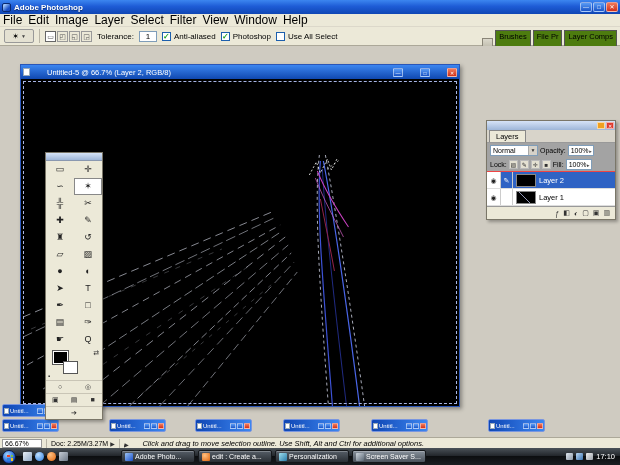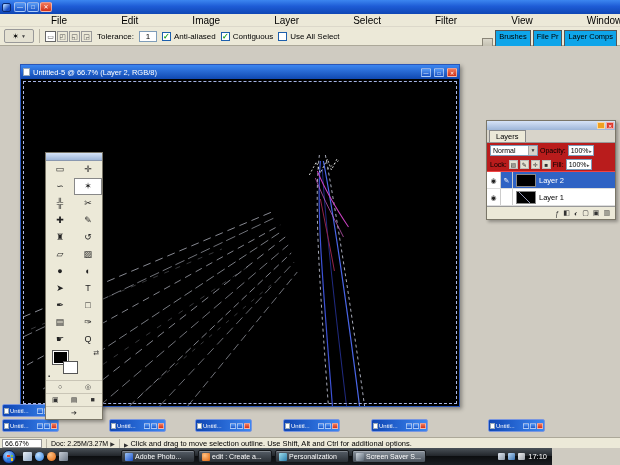--- a/index.html
+++ b/index.html
@@ -20,21 +20,21 @@
     text-shadow:0 1px 1px rgba(0,0,0,.4); }
   .winbtns { display:flex; gap:1px; }
   .winbtn { width:12px; height:10px; border-radius:2px; color:#fff; font-size:6px;
     line-height:9px; text-align:center;
     background:linear-gradient(180deg,#5a9cf5,#1a55c8); border:1px solid rgba(255,255,255,.5); }
   .winbtn.close { background:linear-gradient(180deg,#f07a5a,#d1301a); }
 
   
   .menubar { position:absolute; left:0; top:14px; width:620px; height:13px;
     background:#ECE9D8; border-bottom:1px solid #dcd8ca; display:flex; align-items:center; }
-  .menu-item { font-size:10px; color:#000; padding:0 3px; line-height:13px;margin-left:48px; }
+  .menu-item { font-size:12px; color:#000; padding:0 3px; line-height:13px; }
 
   
   .optionsbar { position:absolute; left:0; top:27px; width:620px; height:19px;
     background:#ECE9D8; border-bottom:1px solid #ACA899; display:flex; align-items:center;
     padding:0 4px; gap:5px; font-size:8px; }
   .tool-preset { width:30px; height:14px; background:#E4E1D2; border:1px solid #999;
     border-radius:2px; display:flex; align-items:center; justify-content:center; gap:2px; font-size:8px; }
   .tp-arrow { font-size:5px; color:#444; }
   .osep { width:1px; height:14px; background:#b8b4a6; }
   .mode-group { display:flex; gap:1px; }
@@ -42,31 +42,31 @@
     font-size:7px; line-height:10px; text-align:center; color:#555; }
   .mode-btn.sel { background:#fff; border-color:#666; }
   .tol-input { width:18px; height:11px; background:#fff; border:1px solid #7f9db9;
     font-size:8px; text-align:center; line-height:10px; }
   .cbgroup { display:flex; align-items:center; gap:3px; }
   .cb { width:9px; height:9px; background:#fff; border:1px solid #1d5fad;
     font-size:8px; line-height:8px; text-align:center; color:#21a121; font-weight:bold; }
   .palette-well { position:absolute; right:3px; top:3px; display:flex; gap:2px; align-items:center; }
   .pw-icon { width:11px; height:12px; background:linear-gradient(180deg,#dcd9cc,#b9b5a6);
     border:1px solid #8a8678; }
-  .pw-tab { background:#0ea5e9; border:1px solid #555; font-size:7.5px; height:28px;
+  .pw-tab { background:#4d7c0f; border:1px solid #555; font-size:7.5px; height:28px;
     line-height:11px; padding:0 3px; white-space:nowrap; }
 
   
   .workspace { position:absolute; left:0; top:46px; width:620px; height:391px; background:#CFCBC1; }
 
   
   .doc-window { position:absolute; left:20px; top:64px; width:440px; height:343px;
     border:1px solid #2a56b8; background:#000; z-index:1; box-shadow:2px 2px 4px rgba(0,0,0,.35); }
   .doc-titlebar { height:14px; background:linear-gradient(180deg,#3c86f0,#1048b0);
-    display:flex; align-items:center; padding:0 2px; gap:3px; }
+    display:flex; align-items:center; padding:0 2px; gap:17px; }
   .doc-icon { width:7px; height:8px; background:#fff; border:1px solid #9ab; }
   .doc-title { color:#fff; font-size:7.5px; flex:1; white-space:nowrap; overflow:hidden; }
   .doc-btn { width:10px; height:9px; border-radius:1px; color:#fff; font-size:5px; line-height:8px;
     text-align:center; background:linear-gradient(180deg,#5a9cf5,#1a55c8); border:1px solid rgba(255,255,255,.5); }
   .doc-btn.close { background:linear-gradient(180deg,#f07a5a,#d1301a); }
   .doc-canvas { position:relative; width:438px; height:327px; background:#000; overflow:hidden; }
   .ants { position:absolute; left:2px; top:2px; right:2px; bottom:2px;
     border:1px dashed #a8b6e6; pointer-events:none; }
   .artwork { position:absolute; left:0; top:0; width:100%; height:100%; }
 
@@ -81,21 +81,21 @@
   .fg-swatch { position:absolute; left:7px; top:3px; width:15px; height:13px; background:#000;
     border:1px solid #fff; outline:1px solid #555; }
   .bg-swatch { position:absolute; left:17px; top:13px; width:15px; height:13px; background:#fff;
     border:1px solid #555; }
   .swap-icon { position:absolute; right:3px; top:1px; font-size:7px; color:#333; }
   .default-icon { position:absolute; left:2px; bottom:1px; font-size:6px; color:#333; }
   .tb-row { display:flex; border-top:1px solid #c9c5b6; height:13px; }
   .tb-cell { flex:1; font-size:7px; line-height:12px; text-align:center; color:#333; }
 
   
-  .layers-palette { position:absolute; left:486px; top:120px; width:130px; background:#b91c1c;
+  .layers-palette { position:absolute; left:486px; top:120px; width:130px; background:#a3a3a3;
     border:1px solid #7a7668; z-index:3; box-shadow:2px 2px 3px rgba(0,0,0,.3); font-size:7px; }
   .lp-titlebar { height:9px; background:linear-gradient(180deg,#D6E3F7,#9EB6D8);
     display:flex; justify-content:flex-end; align-items:center; gap:1px; padding:0 1px; }
   .lp-btn { width:8px; height:7px; font-size:5px; line-height:6px; text-align:center; color:#fff; border:1px solid rgba(255,255,255,.6); }
   .lp-btn.min { background:#f0a020; }
   .lp-btn.close { background:#dd3b2f; }
   .lp-tabs { height:13px; background:#D8D4CA; border-bottom:1px solid #999; display:flex; align-items:flex-end; padding-left:2px; }
   .lp-tab { background:#ECE9D8; border:1px solid #888; border-bottom:none; font-size:7.5px;
     height:12px; line-height:11px; padding:0 6px; }
   .lp-controls { height:15px; display:flex; align-items:center; gap:2px; padding:0 3px; }
@@ -132,25 +132,25 @@
     background:linear-gradient(180deg,#5a9cf5,#1a55c8); }
   .mini-btn.close { background:linear-gradient(180deg,#f07a5a,#d1301a); }
 
   
   .statusbar { position:absolute; left:0; top:437px; width:620px; height:11px; background:#ECE9D8;
     border-top:1px solid #ACA899; display:flex; align-items:center; gap:4px; padding:0 2px; font-size:7.5px; }
   .zoom-box { width:40px; height:9px; background:#fff; border:1px solid #999; font-size:7px;
     line-height:8px; padding-left:2px; }
   .doc-size { display:flex; align-items:center; gap:2px; border-left:1px solid #b8b4a6;
     border-right:1px solid #b8b4a6; padding:0 4px; height:9px; font-size:7px; }
-  .hint { display:flex; align-items:flex-end; gap:2px; flex:1; overflow:hidden; white-space:nowrap; font-size:7.5px; }
+  .hint { display:flex; align-items:flex-end; gap:14px; flex:1; overflow:hidden; white-space:nowrap; font-size:7.5px;font-style:italic; }
   .play-glyph { font-size:6px; color:#333; }
 
   
-  .taskbar { position:absolute; left:0; top:448px; width:552px; height:17px;
+  .taskbar { position:absolute; left:0; top:448px; width:620px; height:17px;
     background:linear-gradient(180deg,#4a5158 0%,#23272c 45%,#0c0e10 50%,#1a1d21 100%);
     display:flex; align-items:center; padding:0 2px; gap:3px; }
   .start-orb { width:14px; height:14px; border-radius:50%;
     background:radial-gradient(circle at 35% 30%,#9fd4ff,#2a6ad8 60%,#0a2a80); border:1px solid #0a1a40;
     position:relative; flex:none; }
   .orb-flag { position:absolute; left:4px; top:4px; width:6px; height:6px; display:grid;
     grid-template-columns:1fr 1fr; gap:1px; }
   .orb-flag i { display:block; }
   .ql { display:flex; gap:3px; margin:0 4px; }
   .ql-icon { width:9px; height:9px; flex:none; }
@@ -177,20 +177,21 @@
   .tray-3 { background:linear-gradient(135deg,#f0f0f0,#9aa0a8); }
   .clock { color:#fff; font-size:7.5px; }
 </style>
 </head>
 <body>
 
 <div class="screen">
 
   <div class="app-titlebar">
     <span class="app-icon"></span>
+    <span class="app-title">Adobe Photoshop</span>
     <span class="winbtns">
       <span class="winbtn">—</span>
       <span class="winbtn">□</span>
       <span class="winbtn close">✕</span>
     </span>
   </div>
 
   <div class="menubar">
     <span class="menu-item">File</span>
     <span class="menu-item">Edit</span>
@@ -216,21 +217,21 @@
       <span class="mode-btn">◲</span>
     </span>
     <span>Tolerance:</span>
     <span class="tol-input">1</span>
     <span class="cbgroup">
       <span class="cb">✓</span>
       <span>Anti-aliased</span>
     </span>
     <span class="cbgroup">
       <span class="cb">✓</span>
-      <span>Contiguous</span>
+      <span>Photoshop</span>
     </span>
     <span class="cbgroup">
       <span class="cb"></span>
       <span>Use All Select</span>
     </span>
     <span class="palette-well">
       <span class="pw-icon"></span>
       <span class="pw-tab">Brushes</span>
       <span class="pw-tab">File Pr</span>
       <span class="pw-tab">Layer Comps</span>

